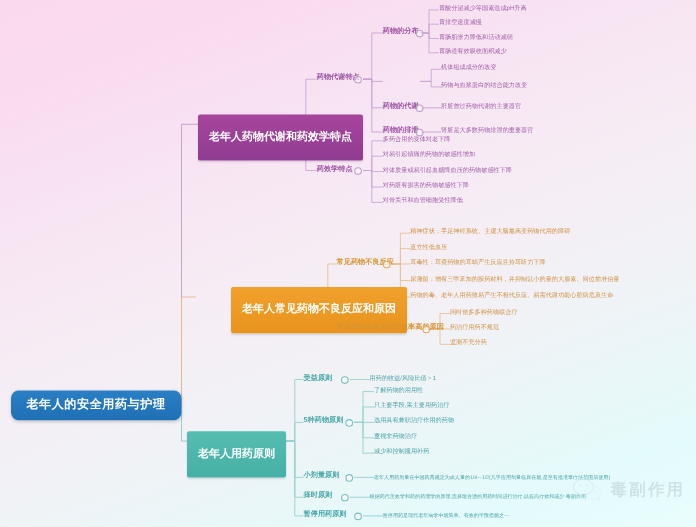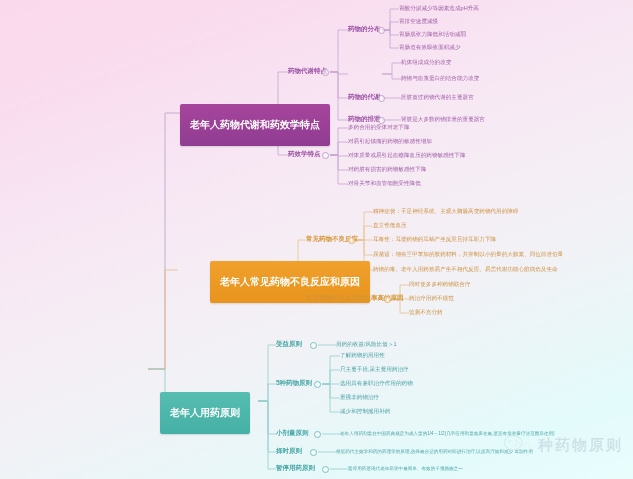--- a/index.html
+++ b/index.html
@@ -123,20 +123,21 @@
         <path d="M322,384 L330,384 L330,398 L340,398"></path>
         <path d="M322,384 L330,384 L330,412 L340,412"></path>
 
         <path d="M322,434 L340,434"></path>
         <path d="M318,452 L336,452"></path>
         <path d="M330,469 L348,469"></path>
       </g>
     </g>
   </svg>
 
+  <div class="node root" style="left:10px;top:355px;">老年人的安全用药与护理</div>
 
   <div class="node branch purple" style="left:180px;top:104px;">老年人药物代谢和药效学特点</div>
 
   <div class="node lvl2 purple" style="left:288px;top:68px;">药物代谢特点</div>
   <div class="dot" style="left:322px;top:69px;"></div>
 
   <div class="node lvl2 purple" style="left:288px;top:151px;">药效学特点</div>
   <div class="dot" style="left:322px;top:152px;"></div>
 
   <div class="node leaf purple" style="left:399px;top:5px;">胃酸分泌减少等因素造成pH升高</div>
@@ -175,21 +176,21 @@
   <div class="node leaf orange" style="left:373px;top:251px;">尿潴留：增有三甲苯加的胺药材料，并抑制以小的量的大腺素、同位前准伯量</div>
   <div class="node leaf orange" style="left:373px;top:266px;">药物的毒、老年人用药致易产生不相代反应、易需代谢功能心脏病危及生命</div>
 
   <div class="node lvl2 orange" style="left:306px;top:295px;">常见药物不良反应发生率高的原因</div>
   <div class="dot orange" style="left:384px;top:296px;"></div>
 
   <div class="node leaf orange" style="left:409px;top:281px;">同时使多多种药物联合疗</div>
   <div class="node leaf orange" style="left:409px;top:295px;">药治疗用药不规范</div>
   <div class="node leaf orange" style="left:409px;top:309px;">监测不充分药</div>
 
-  <div class="node branch teal" style="left:160px;top:392px;">老年人用药原则</div>
+  <div class="node branch teal" style="left:170px;top:392px;">老年人用药原则</div>
 
   <div class="node lvl2 teal" style="left:276px;top:341px;">受益原则</div>
   <div class="dot teal" style="left:310px;top:342px;"></div>
   <div class="node leaf teal" style="left:336px;top:341px;">用药的收益/风险比值＞1</div>
 
   <div class="node lvl2 teal" style="left:276px;top:380px;">5种药物原则</div>
   <div class="dot teal" style="left:314px;top:381px;"></div>
 
   <div class="node leaf teal" style="left:340px;top:352px;">了解药物的用用性</div>
   <div class="node leaf teal" style="left:340px;top:366px;">只主要手段,采主要用药治疗</div>
@@ -213,16 +214,16 @@
     <svg id="wm-icon" viewBox="0 0 40 32">
       <ellipse cx="15" cy="13" rx="12" ry="9.5" fill="none" stroke="#cfe2e8" stroke-width="1.6"></ellipse>
       <path d="M9,21 L6,26 L12,22" fill="none" stroke="#cfe2e8" stroke-width="1.6"></path>
       <circle cx="11" cy="11" r="1.4" fill="#cfe2e8"></circle>
       <circle cx="19" cy="11" r="1.4" fill="#cfe2e8"></circle>
       <ellipse cx="27" cy="20" rx="10" ry="8" fill="none" stroke="#dfeef2" stroke-width="1.5"></ellipse>
       <path d="M33,26 L36,30 L31,27" fill="none" stroke="#dfeef2" stroke-width="1.5"></path>
       <circle cx="24" cy="18" r="1.2" fill="#dfeef2"></circle>
       <circle cx="30" cy="18" r="1.2" fill="#dfeef2"></circle>
     </svg>
-    <span id="wm-text">种药物原则</span>
+    <span id="wm-text">毒副作用</span>
   </div>
 
 </div>
 
 </body></html>

